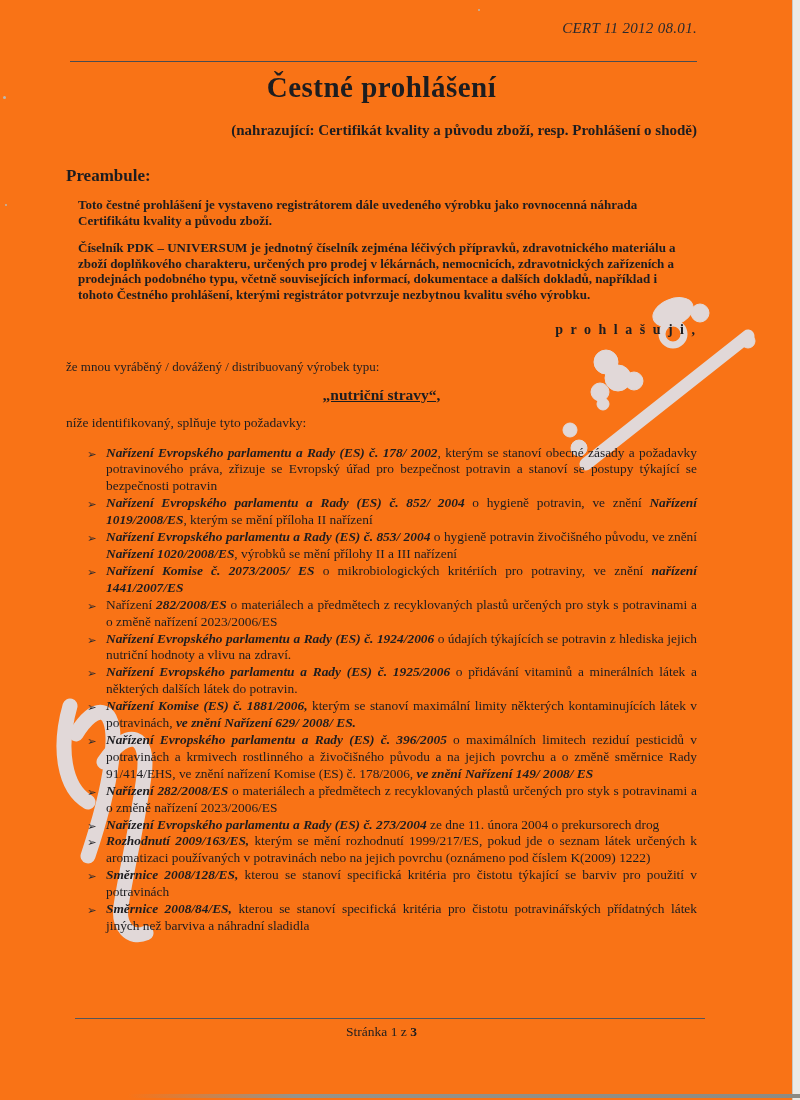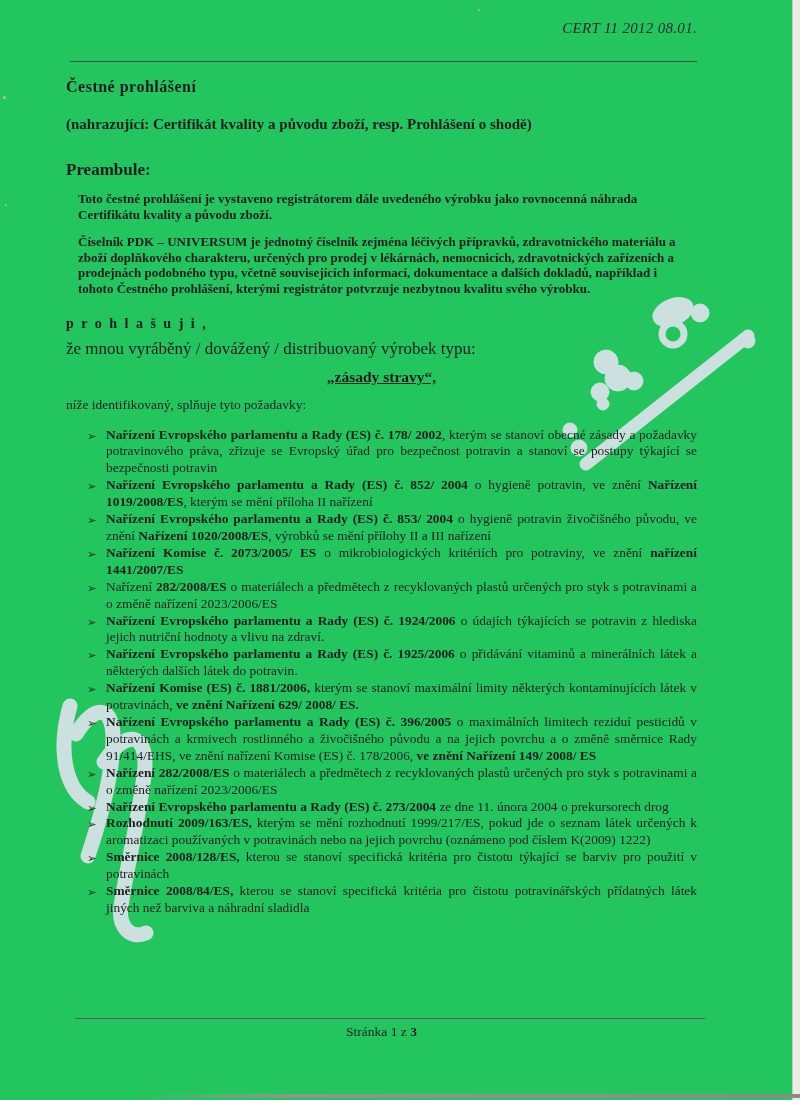--- a/index.html
+++ b/index.html
@@ -1,44 +1,44 @@
 <!DOCTYPE html>
 <html lang="cs"><head>
 <meta charset="utf-8">
 <style>
   html,body{margin:0;padding:0;}
   body{width:800px;height:1100px;overflow:hidden;background:#e8e8e4;}
-  .page{position:relative;width:800px;height:1100px;background:#22c55e;
+  .page{position:relative;width:800px;height:1100px;background:#f97316;
         font-family:"Liberation Serif","DejaVu Serif",serif;color:#1d1d20;}
   .watermark{position:absolute;left:0;top:0;z-index:0;pointer-events:none;}
   .content{position:absolute;left:66px;top:0;width:631px;z-index:1;}
   .doc-ref{position:absolute;top:20px;right:0;font-style:italic;font-size:15px;
            letter-spacing:0.3px;color:#2a2a2e;}
   .top-rule{position:absolute;left:4px;top:61px;width:627px;border:none;
             border-top:1.6px solid #4c4c50;margin:0;}
-  .doc-title{margin:74px 0 0 0;font-size:16px;line-height:26px;
+  .doc-title{margin:74px 0 0 0;text-align:center;font-size:29px;line-height:26px;
              font-weight:bold;letter-spacing:0.5px;}
-  .doc-subtitle{margin:15px 0 0 0;text-align:left;font-size:15px;line-height:18px;
+  .doc-subtitle{margin:21px 0 0 0;text-align:right;font-size:15px;line-height:18px;
                 font-weight:bold;}
   .pre-heading{margin:28px 0 0 0;font-size:17px;line-height:18px;font-weight:bold;}
   .preamble{margin-top:6px;}
   .preamble p{margin:12px;font-size:13px;line-height:15.6px;font-weight:bold;}
   .intro{margin:14px 0 0 0;font-size:13.5px;line-height:17px;text-indent:36px;}
-  .declare{margin:18px 0 0 0;text-align:left;font-size:14px;line-height:17px;
+  .declare{margin:18px 0 0 0;text-align:right;font-size:14px;line-height:17px;
            font-weight:bold;letter-spacing:2px;}
-  .product-intro{margin:8px 0 0 0;font-size:17px;line-height:17px;}
+  .product-intro{margin:20px 0 0 0;font-size:13px;line-height:17px;}
   .product-type{margin:10px 0 0 0;text-align:center;font-size:15.5px;line-height:19px;
                 font-weight:bold;}
   .product-type span{text-decoration:underline;}
   .req-intro{margin:10px 0 0 0;font-size:13.5px;line-height:17px;}
   .req-list{margin-top:14px;}
   .req-item{position:relative;padding-left:40px;font-size:13.4px;line-height:16.9px;
             text-align:justify;}
   .req-item .bullet{position:absolute;left:21px;top:1px;font-size:11.5px;color:#2a2a2e;}
-  .req-item .b{font-weight:bold;}
+  .req-item .b{font-weight:bold;font-style:italic;}
   .footer-rule{position:absolute;left:75px;top:1018px;width:630px;border:none;
                border-top:1.4px solid #55555a;margin:0;z-index:1;}
   .page-footer{position:absolute;left:66px;top:1023px;width:631px;text-align:center;
                font-size:13.5px;line-height:17px;z-index:1;}
   .page-footer .b{font-weight:bold;}
   .edge-right{position:absolute;top:0;right:0;width:7px;height:1100px;
               background:#ecebe6;border-left:1.5px solid #c9c8c2;z-index:2;}
   .edge-bottom{position:absolute;left:128px;right:0;bottom:2px;height:4px;z-index:2;
                background:linear-gradient(to right,rgba(150,150,145,0),#94948c 25%,#8b8b84);}
   .speck{position:absolute;border-radius:50%;background:#b9b9b3;z-index:2;}
@@ -85,21 +85,21 @@
     <div class="doc-subtitle">(nahrazující: Certifikát kvality a původu zboží, resp. Prohlášení o shodě)</div>
 
     <h2 class="pre-heading">Preambule:</h2>
     <div class="preamble" id="preamble">
         <p>Toto čestné prohlášení je vystaveno registrátorem dále uvedeného výrobku jako rovnocenná náhrada Certifikátu kvality a původu zboží.</p>
         <p>Číselník PDK – UNIVERSUM je jednotný číselník zejména léčivých přípravků, zdravotnického materiálu a zboží doplňkového charakteru, určených pro prodej v lékárnách, nemocnicích, zdravotnických zařízeních a prodejnách podobného typu, včetně souvisejících informací, dokumentace a dalších dokladů, například i tohoto Čestného prohlášení, kterými registrátor potvrzuje nezbytnou kvalitu svého výrobku.</p>
       </div>
 
     <p class="declare">p r o h l a š u j i ,</p>
     <p class="product-intro">že mnou vyráběný / dovážený / distribuovaný výrobek typu:</p>
-    <p class="product-type"><span>„zásady stravy“,</span></p>
+    <p class="product-type"><span>„nutriční stravy“,</span></p>
     <p class="req-intro">níže identifikovaný, splňuje tyto požadavky:</p>
 
     <div class="req-list" id="req-list">
         <div class="req-item"><span class="bullet">➢</span><span class="b">Nařízení Evropského parlamentu a Rady (ES) č. 178/ 2002</span><span>, kterým se stanoví obecné zásady a požadavky potravinového práva, zřizuje se Evropský úřad pro bezpečnost potravin a stanoví se postupy týkající se bezpečnosti potravin</span></div>
         <div class="req-item"><span class="bullet">➢</span><span class="b">Nařízení Evropského parlamentu a Rady (ES) č. 852/ 2004</span><span> o hygieně potravin, ve znění </span><span class="b">Nařízení 1019/2008/ES</span><span>, kterým se mění příloha II nařízení</span></div>
         <div class="req-item"><span class="bullet">➢</span><span class="b">Nařízení Evropského parlamentu a Rady (ES) č. 853/ 2004</span><span> o hygieně potravin živočišného původu, ve znění </span><span class="b">Nařízení 1020/2008/ES</span><span>, výrobků se mění přílohy II a III nařízení</span></div>
         <div class="req-item"><span class="bullet">➢</span><span class="b">Nařízení Komise č. 2073/2005/ ES</span><span> o mikrobiologických kritériích pro potraviny, ve znění </span><span class="b">nařízení 1441/2007/ES</span></div>
         <div class="req-item"><span class="bullet">➢</span><span>Nařízení </span><span class="b">282/2008/ES</span><span> o materiálech a předmětech z recyklovaných plastů určených pro styk s potravinami a o změně nařízení 2023/2006/ES</span></div>
         <div class="req-item"><span class="bullet">➢</span><span class="b">Nařízení Evropského parlamentu a Rady (ES) č. 1924/2006</span><span> o údajích týkajících se potravin z hlediska jejich nutriční hodnoty a vlivu na zdraví.</span></div>
         <div class="req-item"><span class="bullet">➢</span><span class="b">Nařízení Evropského parlamentu a Rady (ES) č. 1925/2006</span><span> o přidávání vitaminů a minerálních látek a některých dalších látek do potravin.</span></div>

